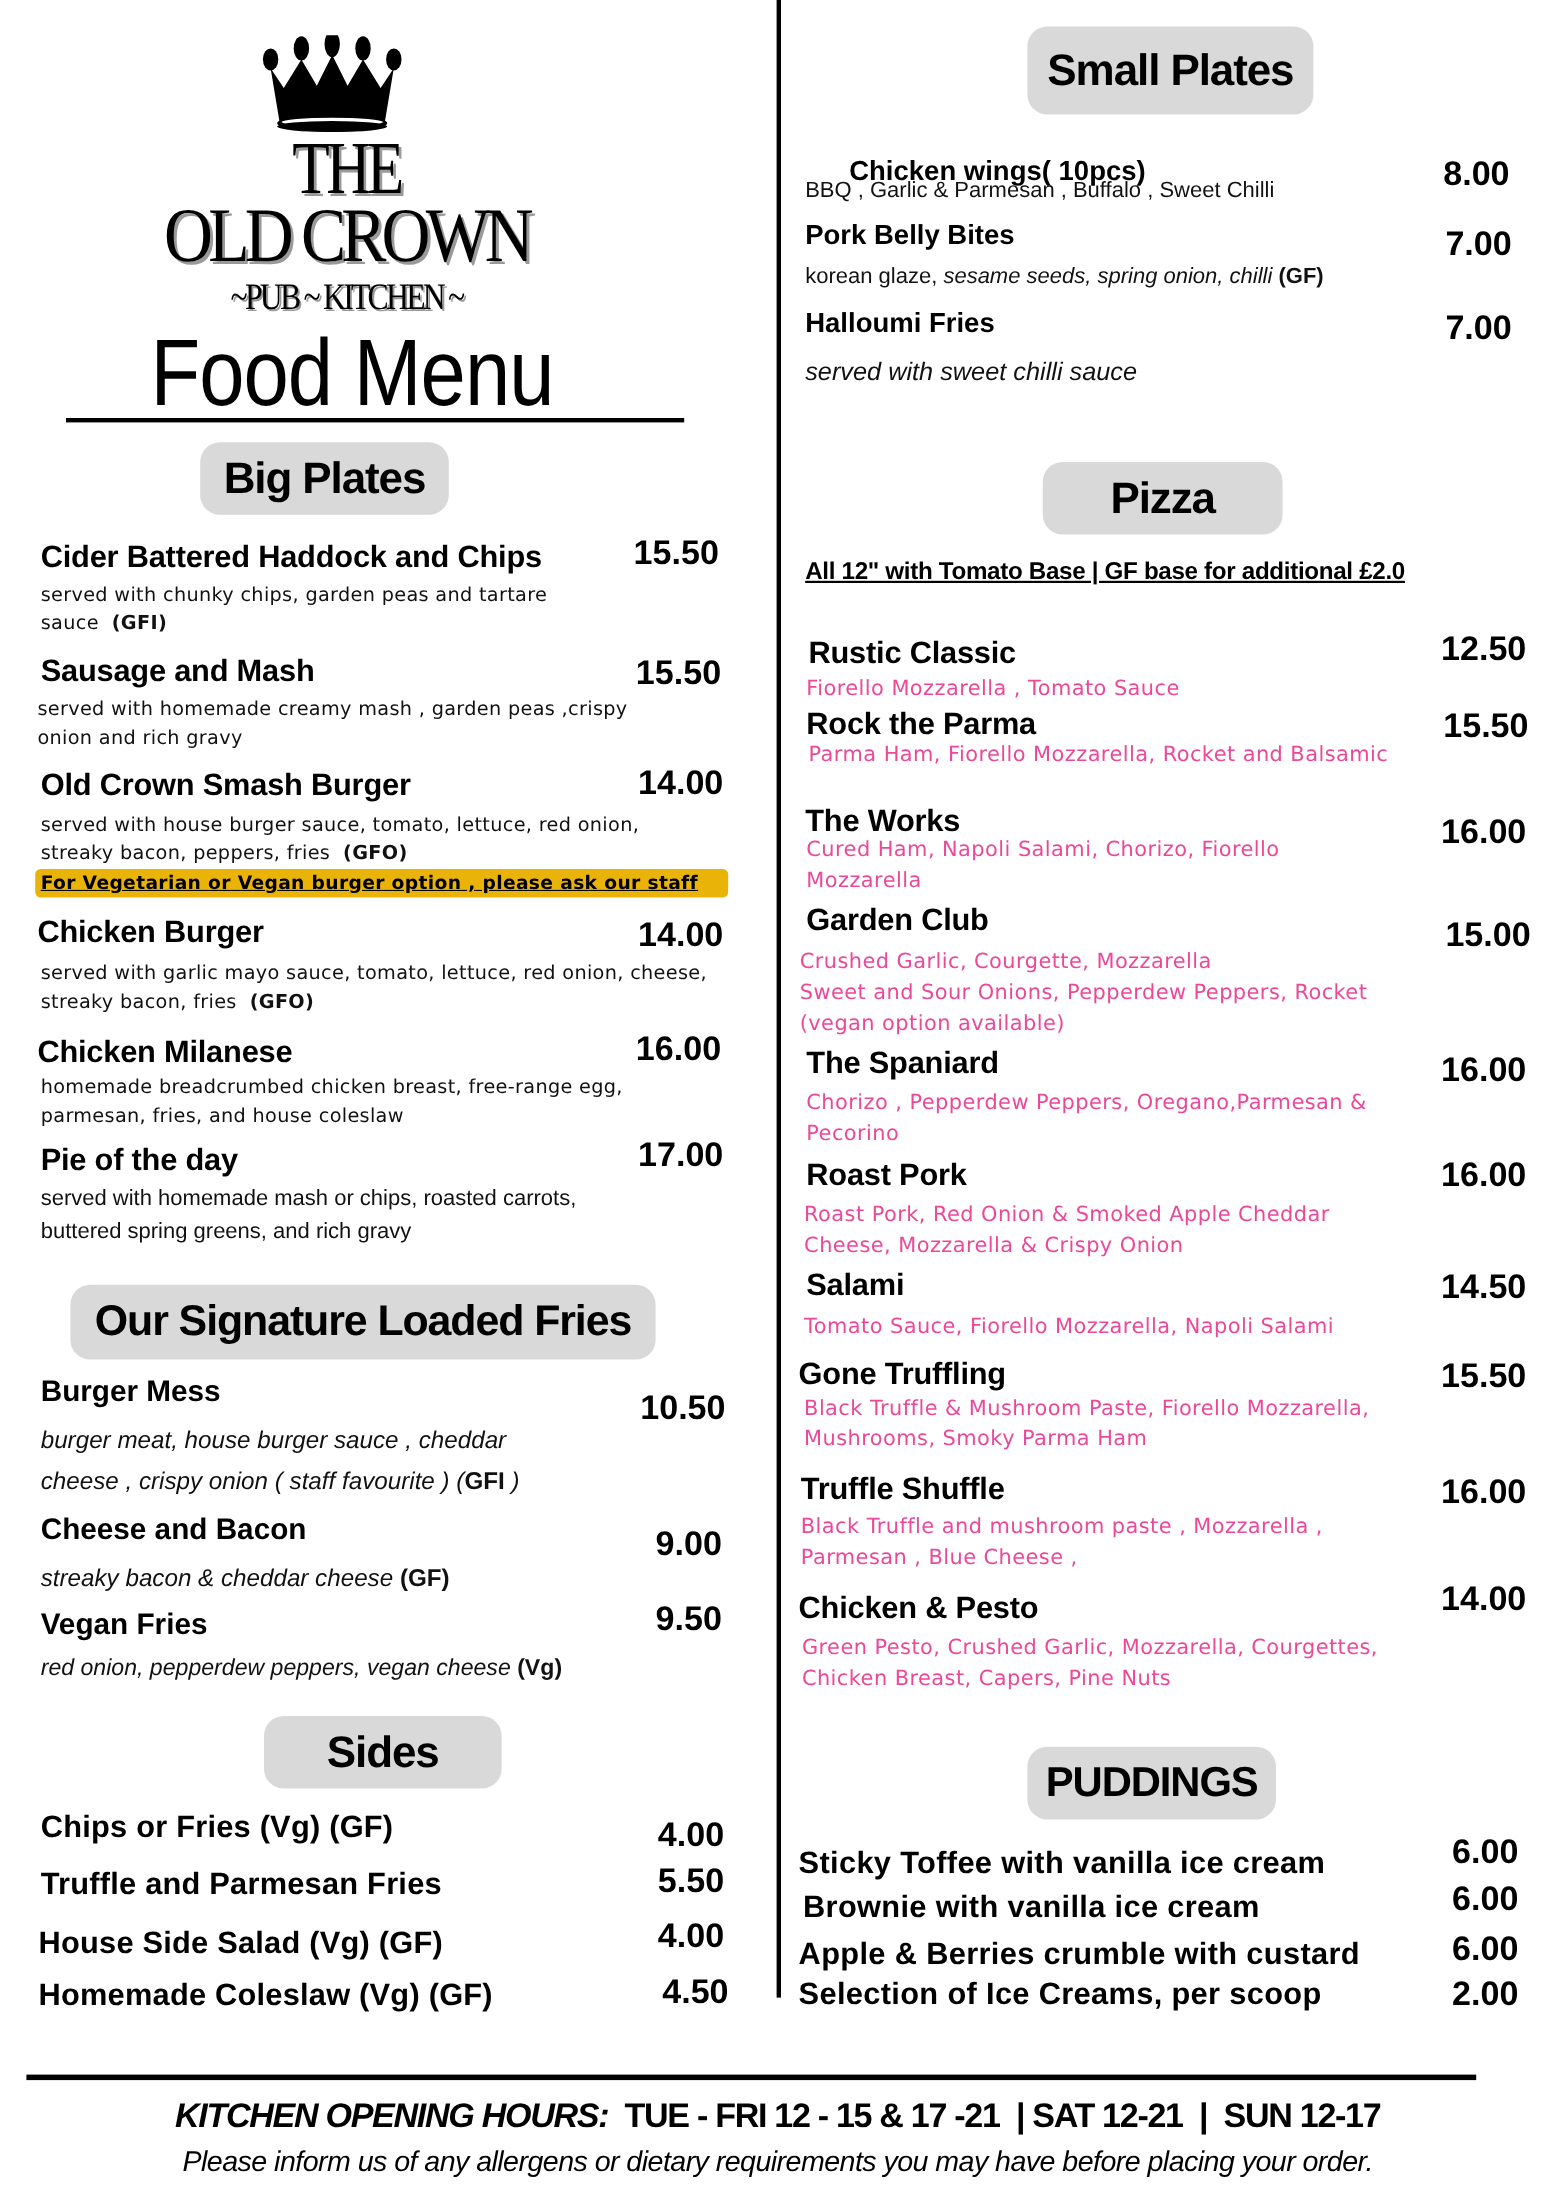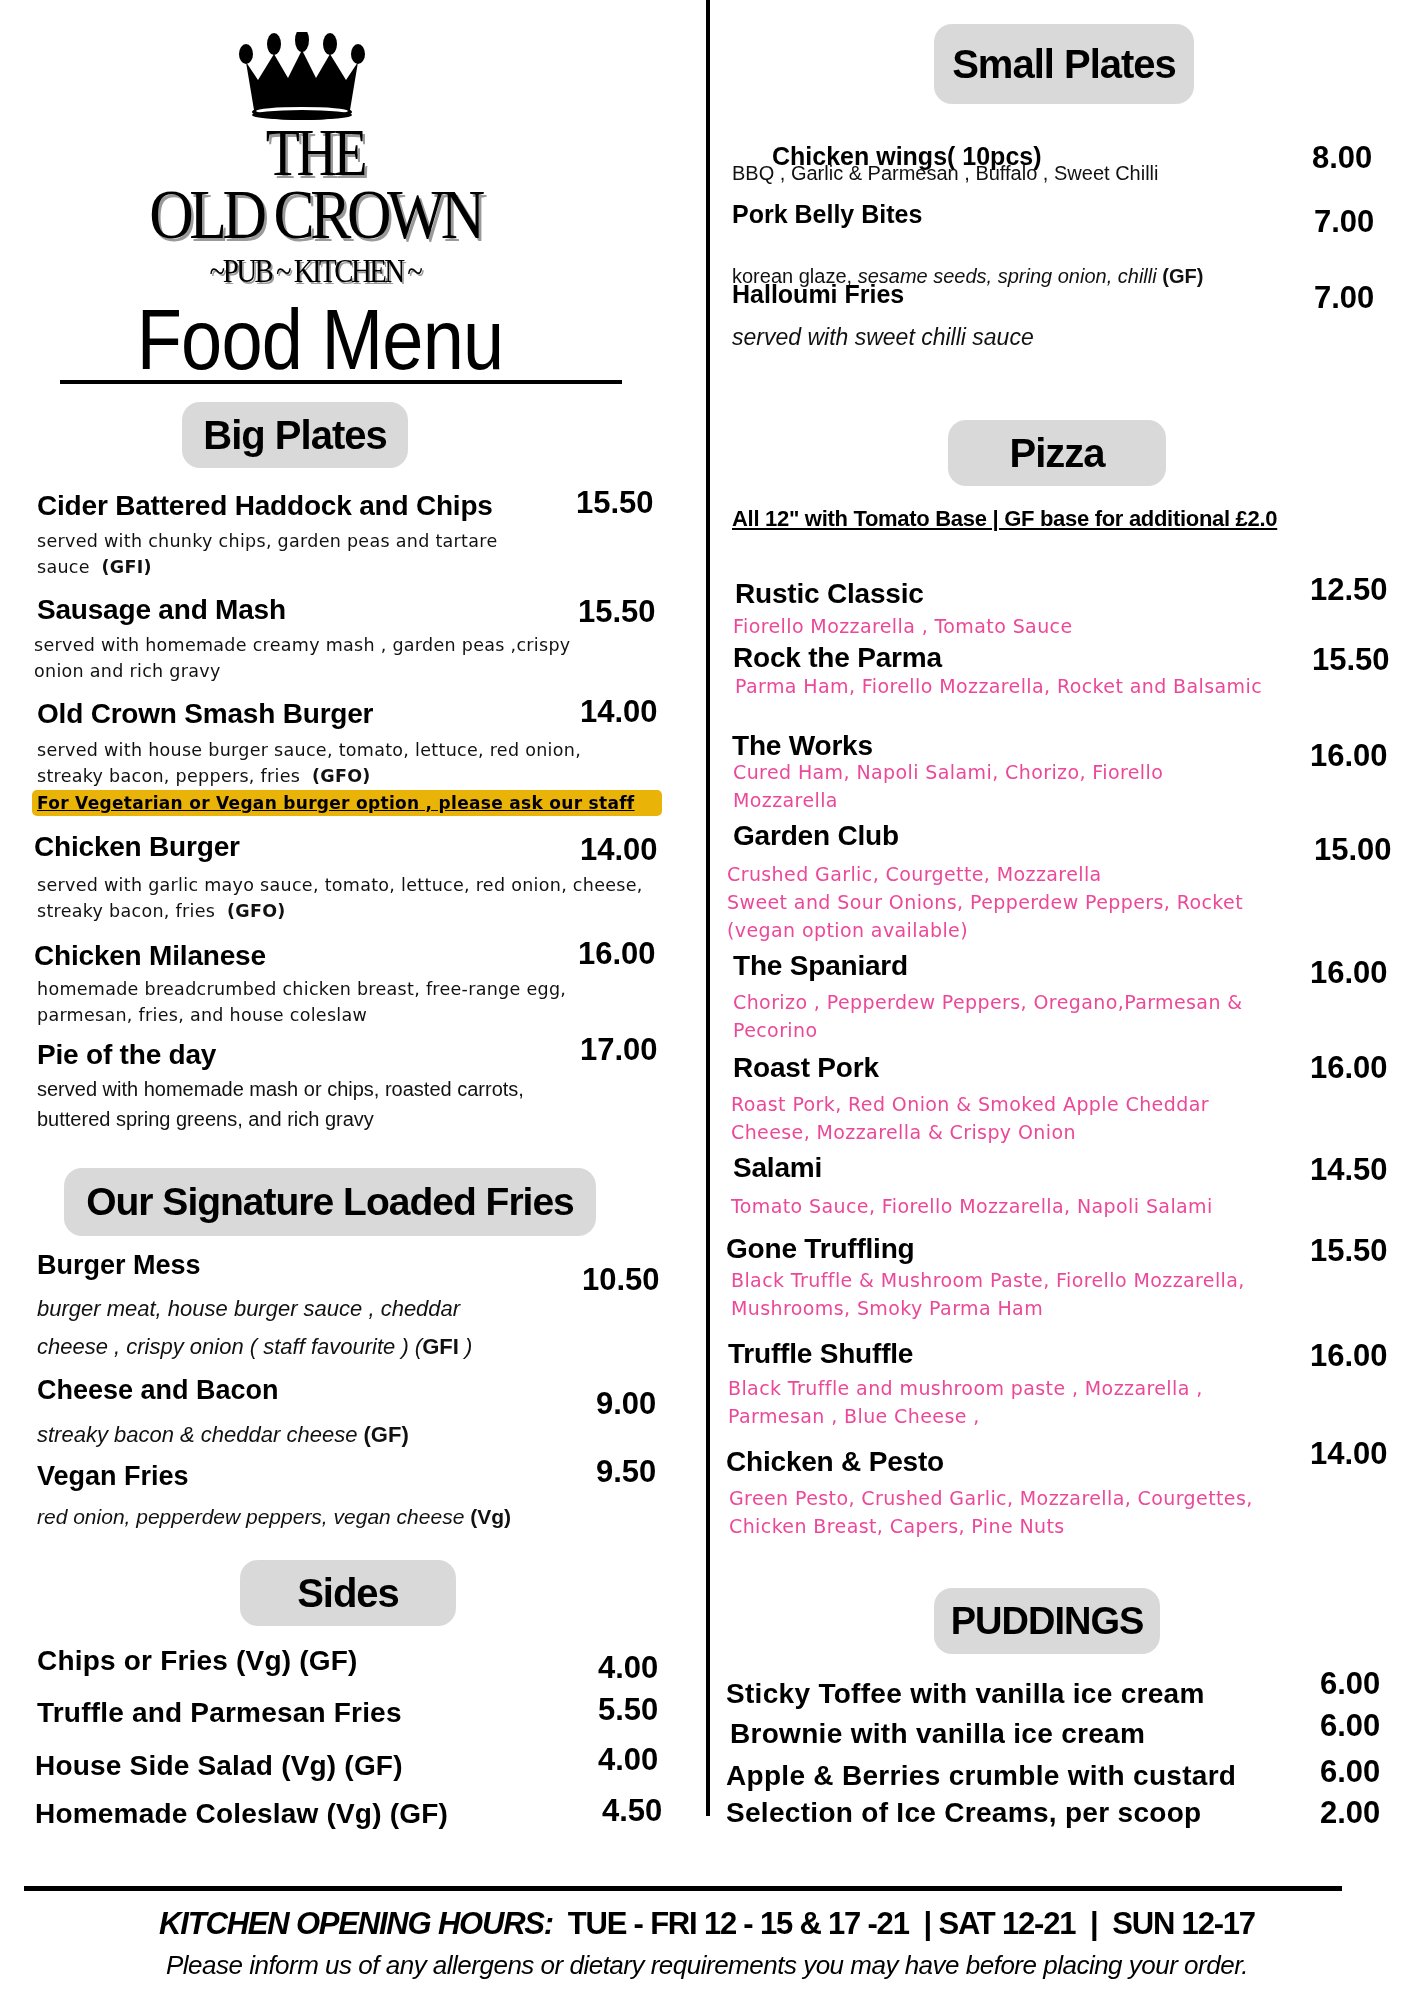--- a/index.html
+++ b/index.html
@@ -178,21 +178,21 @@
 <div class="divider-v"></div>
 
 <div class="pill" style="left:934px;top:24px;width:260px;height:80px;">Small Plates</div>
 
 <div class="small-name" style="left:772px;top:118px;margin-top:24px;">Chicken wings( 10pcs)</div>
 <div class="price" style="left:1312px;top:140px;">8.00</div>
 <div class="small-desc" style="left:732px;top:162px;">BBQ , Garlic &amp; Parmesan , Buffalo , Sweet Chilli</div>
 
 <div class="small-name" style="left:732px;top:200px;">Pork Belly Bites</div>
 <div class="price" style="left:1314px;top:204px;">7.00</div>
-<div class="small-desc" style="left:732px;top:240px;margin-top:25px;">
+<div class="small-desc" style="left:732px;top:240px;">
   <span>korean glaze,</span><i> sesame seeds, spring onion, chilli </i><i class="tag">(GF)</i>
 </div>
 
 <div class="small-name" style="left:732px;top:280px;">Halloumi Fries</div>
 <div class="price" style="left:1314px;top:280px;">7.00</div>
 <div class="small-desc" style="left:732px;top:324px;font-style:italic;font-size:23px;">served with sweet chilli sauce</div>
 
 <div class="pill" style="left:948px;top:420px;width:218px;height:66px;">Pizza</div>
 <div class="pizza-note">All 12" with Tomato Base  |  GF base for additional £2.0 </div>
 

